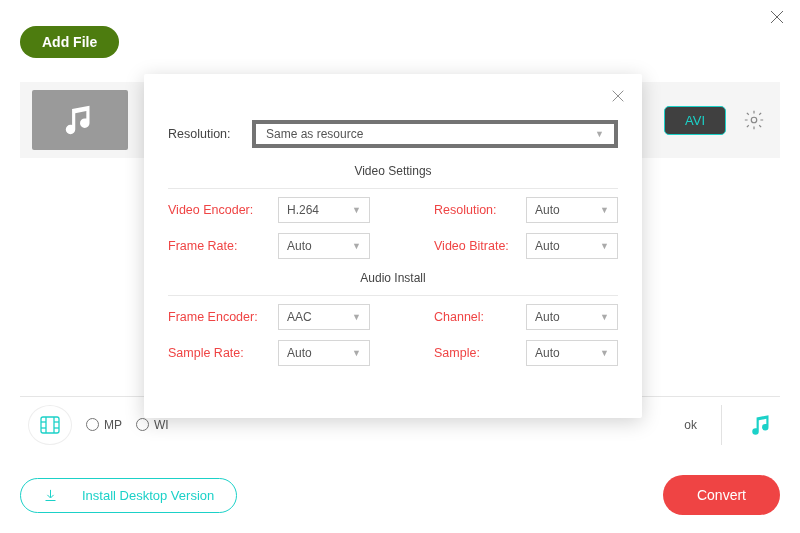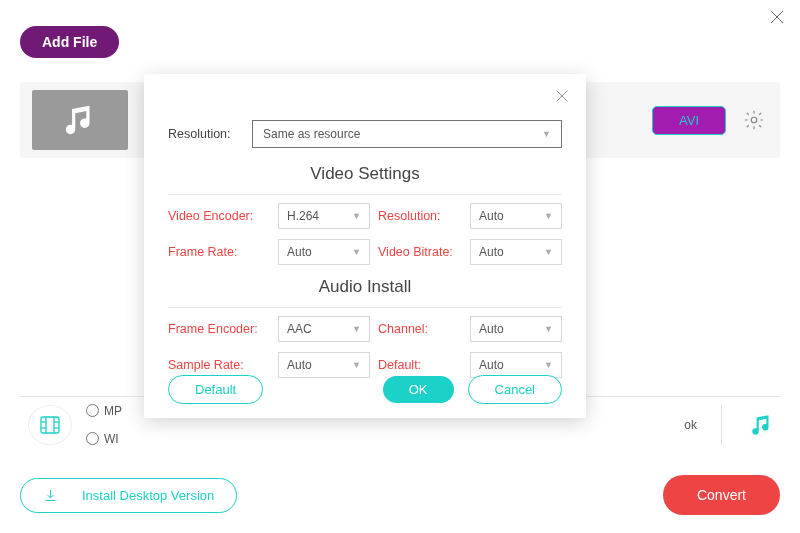--- a/index.html
+++ b/index.html
@@ -6,53 +6,53 @@
   body { width: 800px; height: 533px; background: #fff; position: relative; overflow: hidden; }
 
   .window-close {
     position: absolute; top: 6px; right: 12px; width: 22px; height: 22px; cursor: pointer;
     display: flex; align-items: center; justify-content: center;
   }
   .window-close svg { width: 18px; height: 18px; stroke: #555; stroke-width: 1.2; }
 
   .add-file-btn {
     position: absolute; top: 26px; left: 20px;
-    background: #701a75; color: #fff; border: none; border-radius: 18px;
+    background: #4d7c0f; color: #fff; border: none; border-radius: 18px;
     padding: 8px 22px; font-size: 14px; font-weight: bold; cursor: pointer;
   }
 
   .file-bar {
     position: absolute; top: 82px; left: 20px; right: 20px; height: 76px;
     background: #f5f5f5; display: flex; align-items: center; padding: 8px 12px;
   }
   .file-thumb {
     width: 96px; height: 60px; background: #9a9a9a; border-radius: 2px;
     display: flex; align-items: center; justify-content: center;
   }
   .file-thumb svg { width: 38px; height: 38px; fill: #fff; }
   .file-bar-spacer { flex: 1; }
   .avi-btn {
-    border: 1.5px solid #1bd1c8; color: #1bd1c8; background: #a21caf;
-    border-radius: 5px; padding: 6px 26px; font-size: 13px; margin-right: 14px; cursor: pointer;
+    border: 1.5px solid #1bd1c8; color: #1bd1c8; background: #404040;
+    border-radius: 5px; padding: 6px 20px; font-size: 13px; margin-right: 14px; cursor: pointer;
   }
   .gear-btn {
     width: 28px; height: 28px; display: flex; align-items: center; justify-content: center; cursor: pointer;
   }
   .gear-btn svg { width: 22px; height: 22px; stroke: #888; fill: none; stroke-width: 1.3; }
 
   .bottom-bar {
     position: absolute; top: 396px; left: 20px; right: 20px; height: 56px;
     border-top: 1px solid #e5e5e5; display: flex; align-items: center; padding-left: 8px;
   }
   .bottom-thumb {
     width: 44px; height: 40px; border-radius: 50%; background: #fff; border: 1px solid #eee;
     display: flex; align-items: center; justify-content: center; margin-right: 14px;
   }
   .bottom-thumb svg { width: 24px; height: 24px; stroke: #1bd1c8; fill: none; stroke-width: 1.3; }
-  .radio-col { font-size: 12px; color: #555; display: flex; flex-direction: column; gap: 14px; }
+  .radio-col { font-size: 12px; color: #555; display: flex; flex-direction: row; gap: 14px; }
   .radio-row { display: flex; align-items: center; gap: 5px; }
   .radio-row input { margin: 0; }
   .bottom-bar-spacer { flex: 1; }
   .bottom-ok { color: #555; font-size: 12px; margin-right: 20px; }
   .divider { width: 1px; height: 40px; background: #e2e2e2; margin: 0 22px 0 4px; }
   .music-icon-box { display: flex; align-items: center; justify-content: center; width: 36px; }
   .music-icon-box svg { width: 26px; height: 26px; fill: #1bd1c8; }
 
   .footer {
     position: absolute; left: 20px; right: 20px; bottom: 16px; height: 44px;
@@ -64,39 +64,39 @@
     border-radius: 20px; padding: 9px 22px; font-size: 13px; cursor: pointer;
   }
   .install-btn svg { width: 15px; height: 15px; stroke: #1bd1c8; fill: none; stroke-width: 1.6; }
   .convert-btn {
     background: #ef4444; color: #fff; border: none; border-radius: 20px;
     padding: 12px 34px; font-size: 14px; cursor: pointer;
   }
 
   
   .modal {
-    position: absolute; top: 74px; left: 144px; width: 442px; height: 344px;
+    position: absolute; top: 74px; left: 144px; width: 498px; height: 344px;
     background: #fff; box-shadow: 0 4px 20px rgba(0,0,0,0.18); border-radius: 2px;
     padding: 18px 24px 14px;
   }
   .modal-close {
     position: absolute; top: 12px; right: 14px; width: 20px; height: 20px; cursor: pointer;
     display: flex; align-items: center; justify-content: center;
   }
   .modal-close svg { width: 16px; height: 16px; stroke: #888; stroke-width: 1.4; }
 
   .top-row { display: flex; align-items: center; margin-top: 28px; margin-bottom: 10px; }
   .top-row .lbl { width: 84px; font-size: 12.5px; color: #444; }
   .top-row .sel-lg {
-    flex: 1; height: 28px; border: 1px solid #737373; font-size: 12px; color: #555;
+    flex: 1; height: 28px; border: 4px solid #737373; font-size: 12px; color: #555;
     padding: 0 10px; display: flex; align-items: center; justify-content: space-between; cursor: pointer;
   }
 
   .section-head {
-    text-align: center; font-size: 17px; color: #444; padding: 6px 0 8px;
+    text-align: center; font-size: 12px; color: #444; padding: 6px 0 8px;
   }
   .hr { border: none; border-top: 1px solid #e8e8e8; margin: 2px 0 8px; }
 
   .grid { display: grid; grid-template-columns: 110px 92px 1fr 92px 92px; row-gap: 10px; align-items: center; }
   .grid .glbl { font-size: 12.5px; color: #ef4444; }
   .grid .gsel {
     height: 26px; border: 1px solid #d6d6d6; font-size: 12px; color: #555;
     padding: 8px 8px; display: flex; align-items: center; justify-content: space-between; cursor: pointer;
   }
   .grid .gspacer {}
@@ -243,26 +243,20 @@
         <span>Auto</span>
         <span class="chev">▼</span>
       </div>
 
     <span class="glbl">Sample Rate:</span>
     <div class="gsel">
         <span>Auto</span>
         <span class="chev">▼</span>
       </div>
     <span class="gspacer"></span>
-    <span class="glbl">Default:</span>
-    <div class="gsel">
-        <span>Auto</span>
-        <span class="chev">▼</span>
-      </div>
-  </div>
-
-  <div class="modal-footer">
-    <button class="pill pill-outline">Default</button>
-    <div class="mf-spacer"></div>
-    <button class="pill pill-fill">OK</button>
-    <button class="pill pill-outline">Cancel</button>
-  </div>
+    <span class="glbl">Sample:</span>
+    <div class="gsel">
+        <span>Auto</span>
+        <span class="chev">▼</span>
+      </div>
+  </div>
+
 </div>
 
 </body></html>

